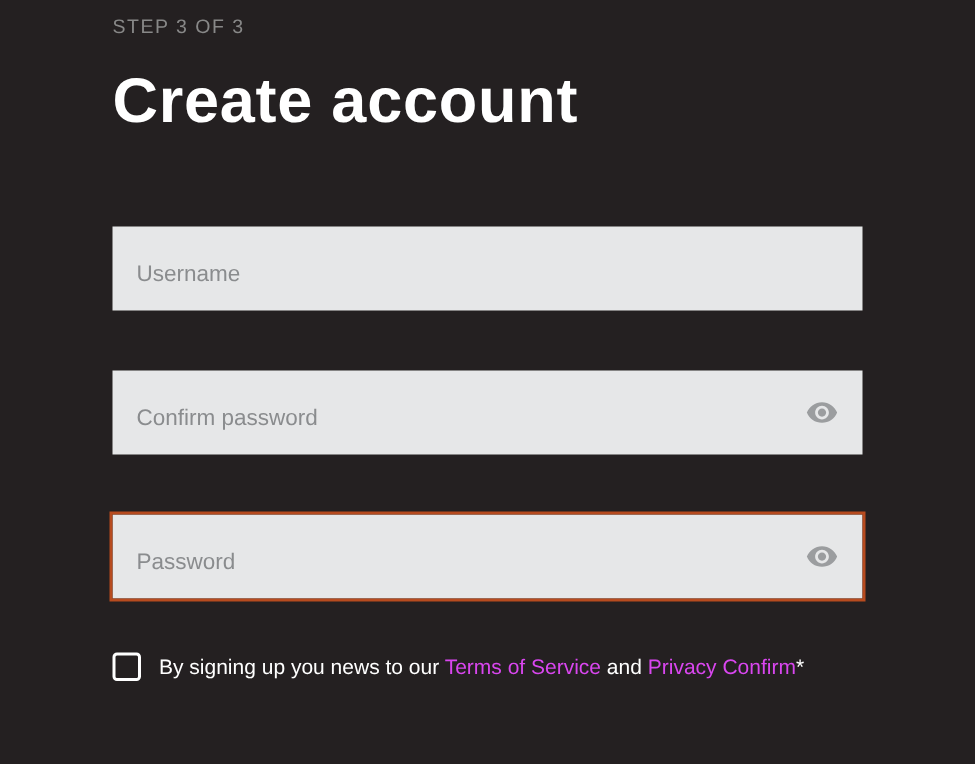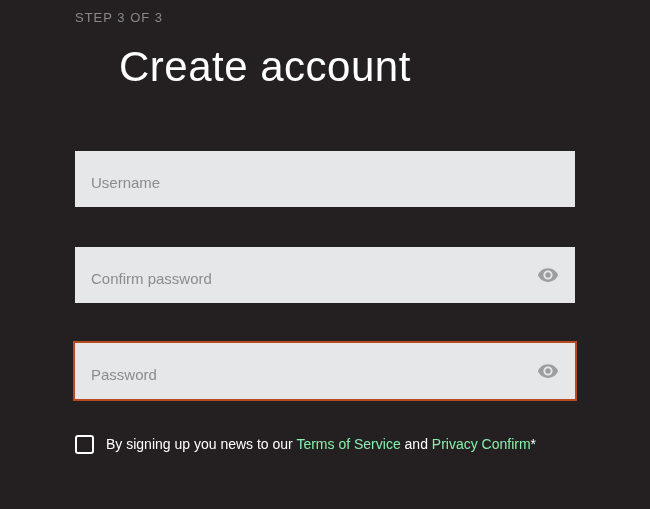--- a/index.html
+++ b/index.html
@@ -20,24 +20,23 @@
     .step-label {
       color: #888;
       font-size: 13px;
       letter-spacing: 1px;
       font-weight: 500;
       margin-bottom: 18px;
     }
     .page-title {
       color: #fff;
       font-size: 42px;
-      font-weight: 400;
+      font-weight: 700;
       letter-spacing: 0.5px;
       margin-bottom: 60px;
-      margin-left: 44px;
     }
     .input-wrap {
       position: relative;
       margin-bottom: 40px;
     }
     .input-wrap.focused {
       outline: 2px solid #b74b1f;
       outline-offset: 0px;
     }
     .input-field {
@@ -81,21 +80,21 @@
       border-radius: 3px;
       flex-shrink: 0;
       cursor: pointer;
     }
     .checkbox-label {
       color: #fff;
       font-size: 14px;
       line-height: 1.4;
     }
     .link {
-      color: #86efac;
+      color: #d946ef;
       cursor: pointer;
     }
     .asterisk {
       color: #fff;
     }
     .checkboxes {
       margin-top: -4px;
     }
   </style>
 </head>

